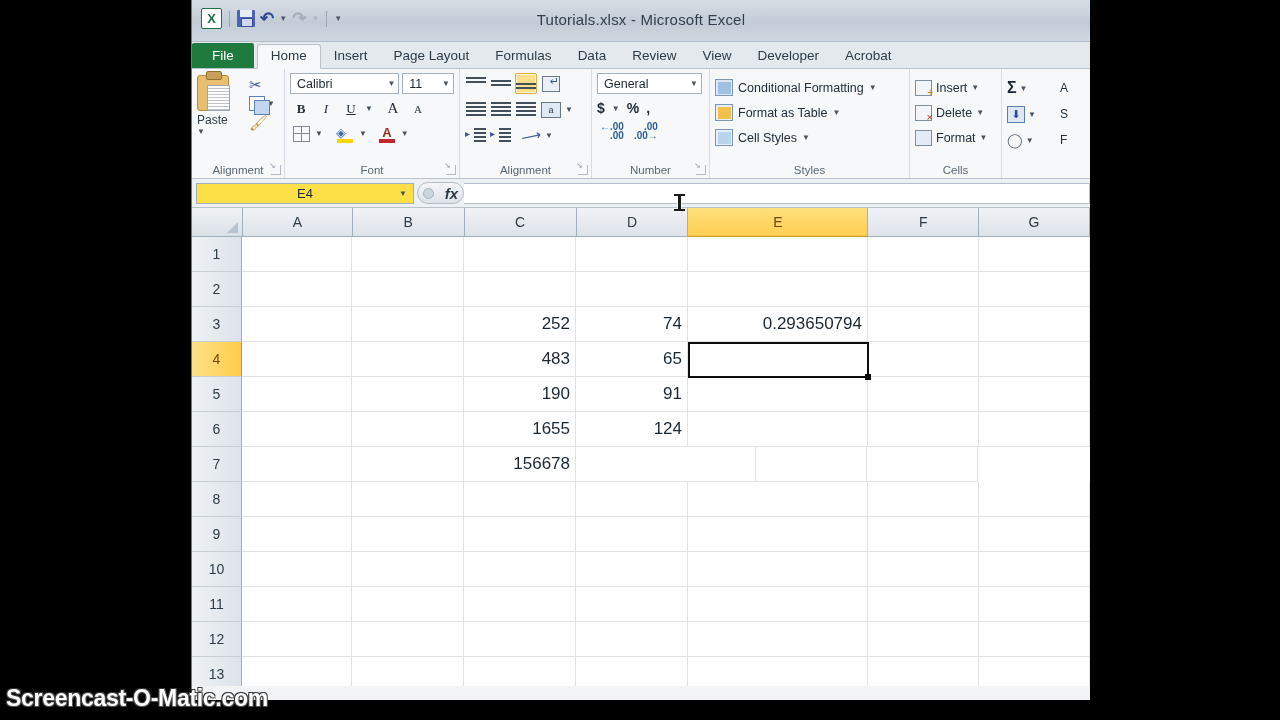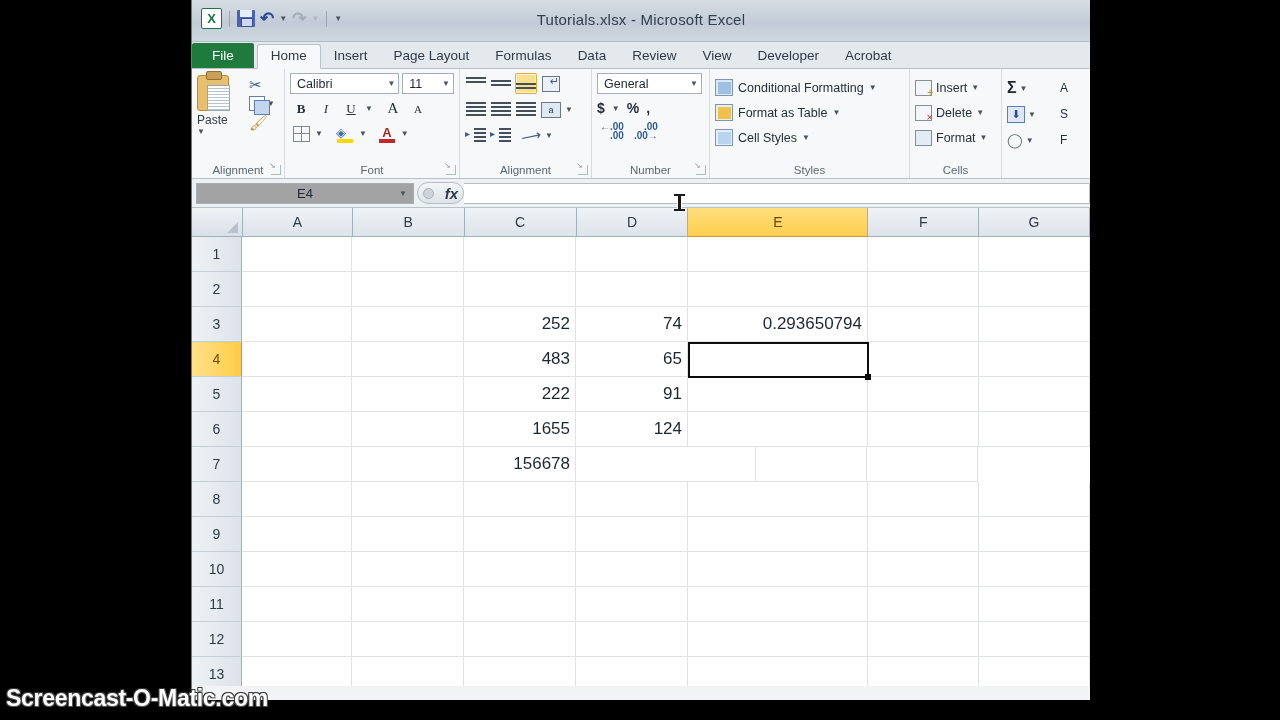--- a/index.html
+++ b/index.html
@@ -201,21 +201,21 @@
   }
   .eraser { font-size: 14px; color: #5d6b78; }
   .eclip { position: absolute; left: 58px; top: 6px; font-size: 12px; color: #23303c; line-height: 26px; }
 
   
   .fbar {
     height: 29px; background: #eef1f4; border-bottom: 1px solid #b8c2cb;
     display: flex; align-items: center; padding: 0 0 0 4px;
   }
   .namebox {
-    width: 218px; height: 21px; background: #a3a3a3; border: 1px solid #a3afba;
+    width: 218px; height: 21px; background: #fde047; border: 1px solid #a3afba;
     display: flex; align-items: center; justify-content: center; position: relative;
     font-size: 13px; color: #1b2733;
   }
   .namebox .nd { position: absolute; right: 6px; font-size: 8px; color: #46525e; }
   .fxwrap {
     width: 47px; height: 22px; margin-left: 3px; display: flex; align-items: center;
     justify-content: space-between; padding: 0 5px;
     background: linear-gradient(#f4f6f8,#dde3e9); border: 1px solid #b4bec8; border-radius: 11px;
   }
   .fxdot { width: 11px; height: 11px; border-radius: 50%; background: #ccd4dc; border: 1px solid #a9b4bf; }
@@ -583,21 +583,21 @@
             <div class="cell" style="width:112px;text-align:center;">483</div>
             <div class="cell" style="width:112px;">65</div>
             <div class="cell" style="width:180px;"></div>
             <div class="cell" style="width:111px;"></div>
             <div class="cell" style="width:111px;"></div>
           </div>
 
           <div class="grow2">
             <div class="cell" style="width:110px;"></div>
             <div class="cell" style="width:112px;"></div>
-            <div class="cell" style="width:112px;">222</div>
+            <div class="cell" style="width:112px;">190</div>
             <div class="cell" style="width:112px;">91</div>
             <div class="cell" style="width:180px;"></div>
             <div class="cell" style="width:111px;"></div>
             <div class="cell" style="width:111px;"></div>
           </div>
 
           <div class="grow2">
             <div class="cell" style="width:110px;"></div>
             <div class="cell" style="width:112px;"></div>
             <div class="cell" style="width:112px;">1655</div>

